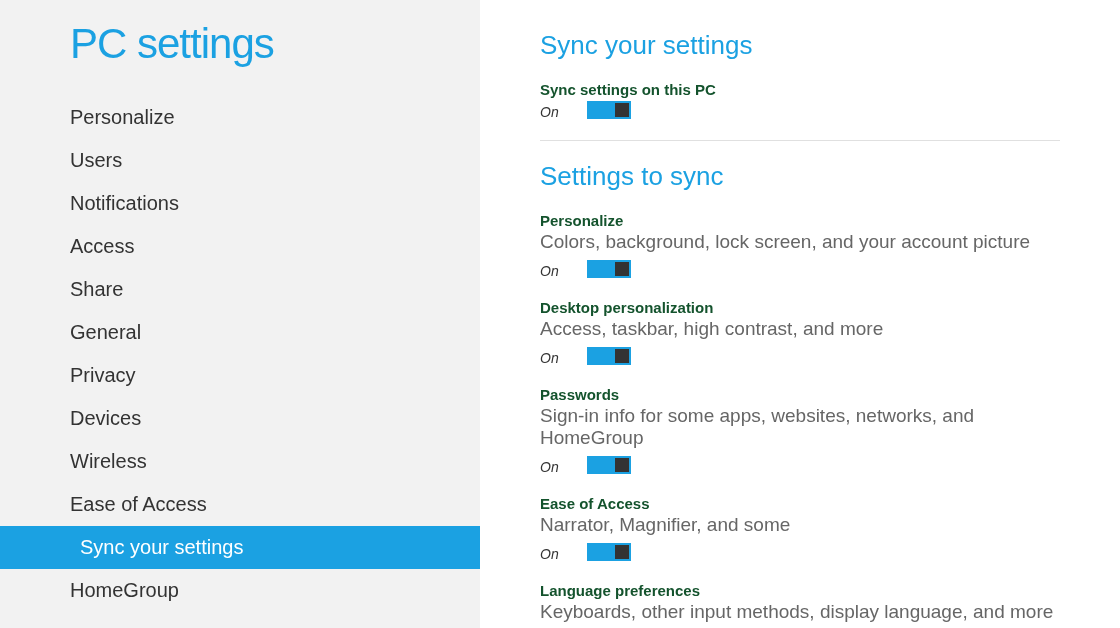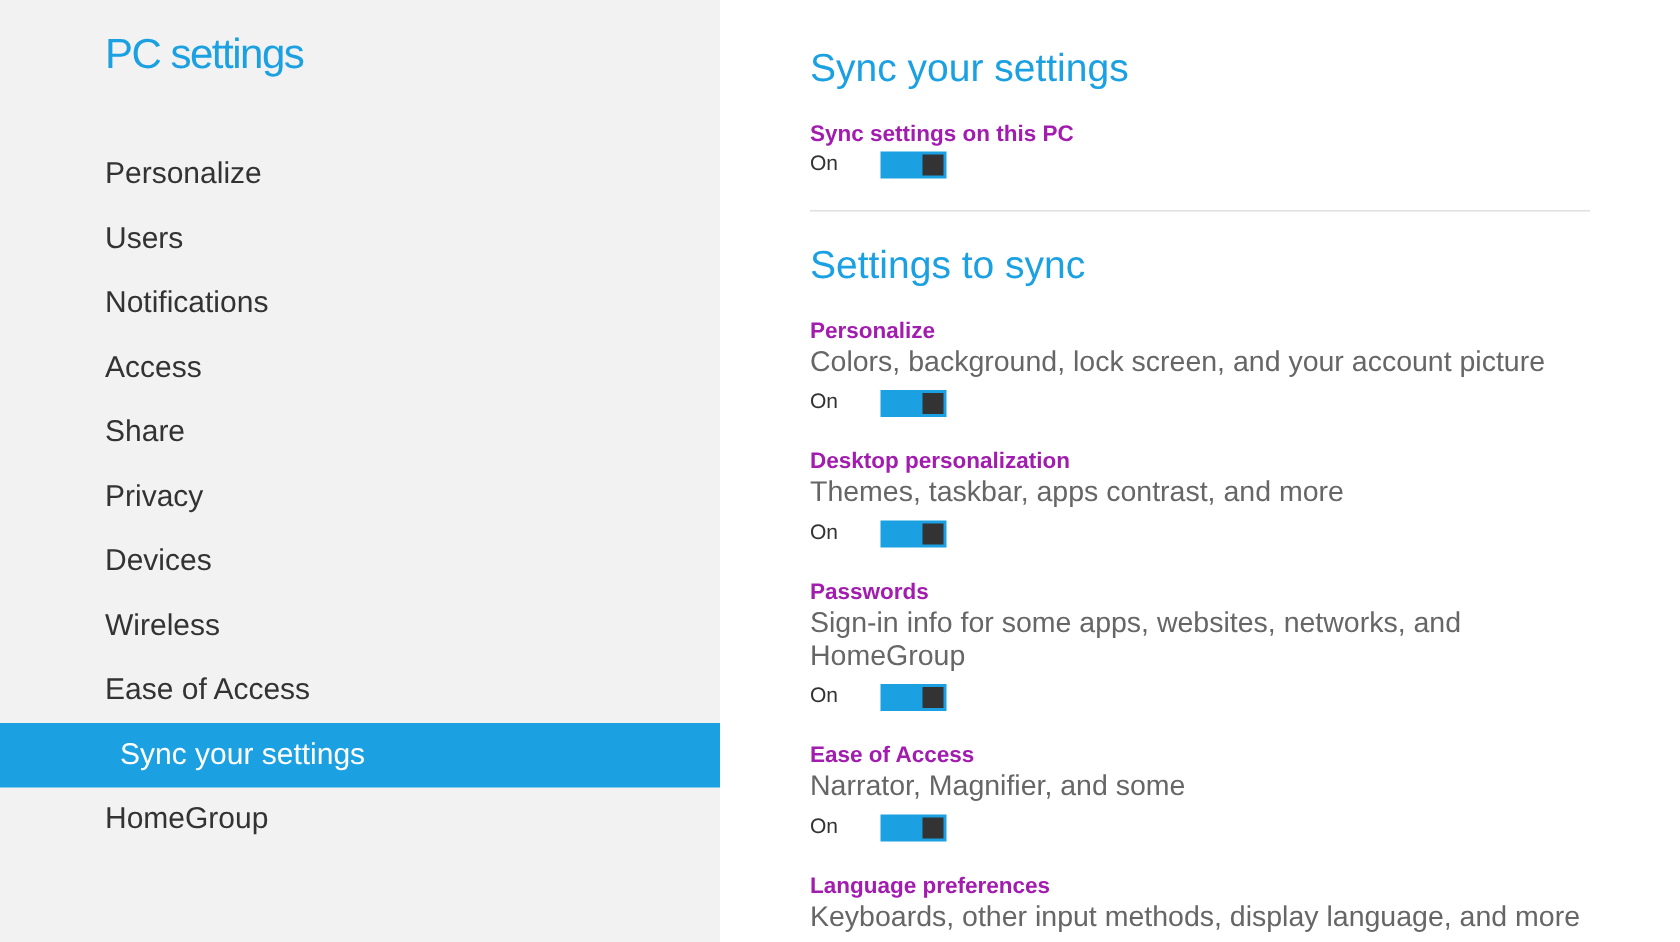--- a/index.html
+++ b/index.html
@@ -14,24 +14,24 @@
 
     
     .sidebar {
       width: 480px;
       background: #f2f2f2;
       padding: 20px 0 0 70px;
       flex-shrink: 0;
     }
 
     .sidebar-title {
-      font-size: 28px;
+      font-size: 42px;
       font-weight: 200;
       color: #1ba1e2;
-      margin-bottom: 43px;
+      margin-bottom: 28px;
       letter-spacing: -1px;
     }
 
     .nav-item {
       display: block;
       padding: 10px 0 10px 0;
       font-size: 20px;
       font-weight: 300;
       color: #333;
       cursor: pointer;
@@ -64,34 +64,35 @@
       margin-bottom: 20px;
     }
 
     .setting-item {
       margin-bottom: 20px;
     }
 
     .setting-label {
       font-size: 15px;
       font-weight: 600;
-      color: #a21caf;
+      color: #14532d;
       margin-bottom: 2px;
     }
 
     .setting-desc {
       font-size: 19px;
       color: #666;
       margin-bottom: 6px;
     }
 
     .toggle-row {
       display: flex;
-      align-items: flex-start;
+      align-items: flex-end;
       gap: 28px;
+      font-style: italic;
     }
 
     .toggle-text {
       font-size: 14px;
       color: #333;
     }
 
     .toggle {
       display: flex;
       align-items: center;
@@ -129,20 +130,21 @@
 
 <div class="sidebar">
   <div class="sidebar-title">PC settings</div>
 
   <div id="nav-list">
       <div class="nav-item">Personalize</div>
       <div class="nav-item">Users</div>
       <div class="nav-item">Notifications</div>
       <div class="nav-item">Access</div>
       <div class="nav-item">Share</div>
+      <div class="nav-item">General</div>
       <div class="nav-item">Privacy</div>
       <div class="nav-item">Devices</div>
       <div class="nav-item">Wireless</div>
       <div class="nav-item">Ease of Access</div>
       <div class="nav-item active">Sync your settings</div>
       <div class="nav-item">HomeGroup</div>
     </div>
 </div>
 
 <div class="main-content">
@@ -173,21 +175,21 @@
           <span class="toggle-text">On</span>
           <div class="toggle">
             <div class="toggle-track">
               <div class="toggle-thumb"></div>
             </div>
           </div>
         </div>
       </div>
       <div class="setting-item">
         <div class="setting-label">Desktop personalization</div>
-        <div class="setting-desc">Themes, taskbar, apps contrast, and more</div>
+        <div class="setting-desc">Access, taskbar, high contrast, and more</div>
         <div class="toggle-row">
           <span class="toggle-text">On</span>
           <div class="toggle">
             <div class="toggle-track">
               <div class="toggle-thumb"></div>
             </div>
           </div>
         </div>
       </div>
       <div class="setting-item">

